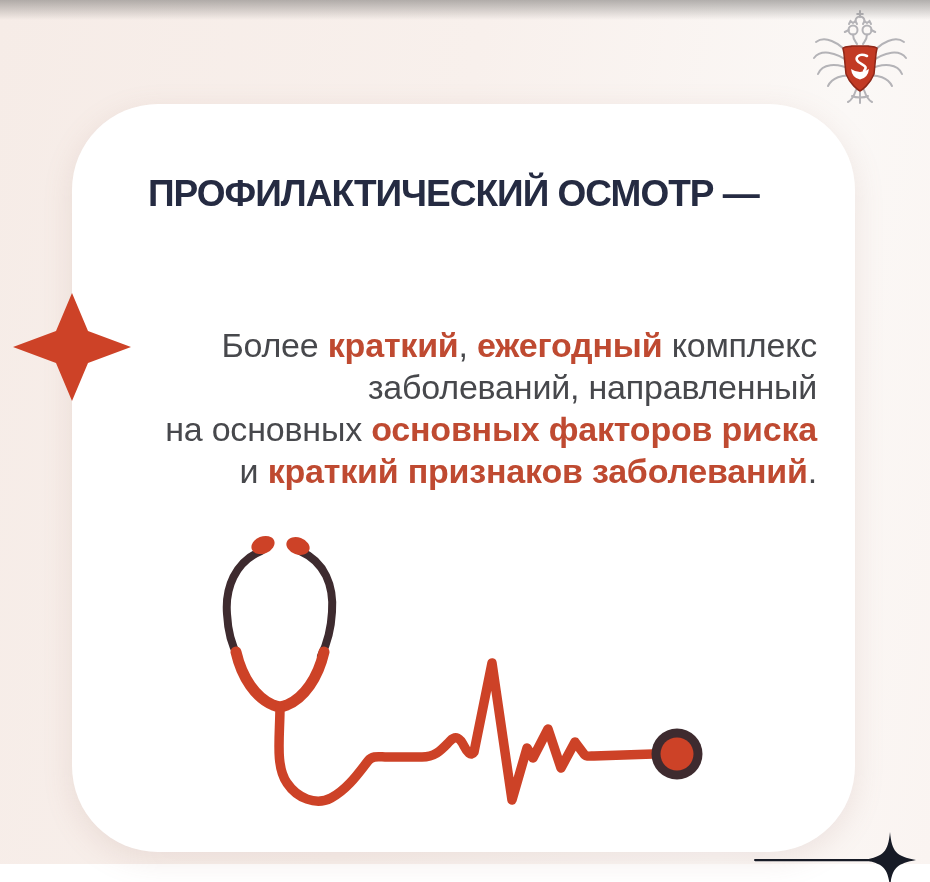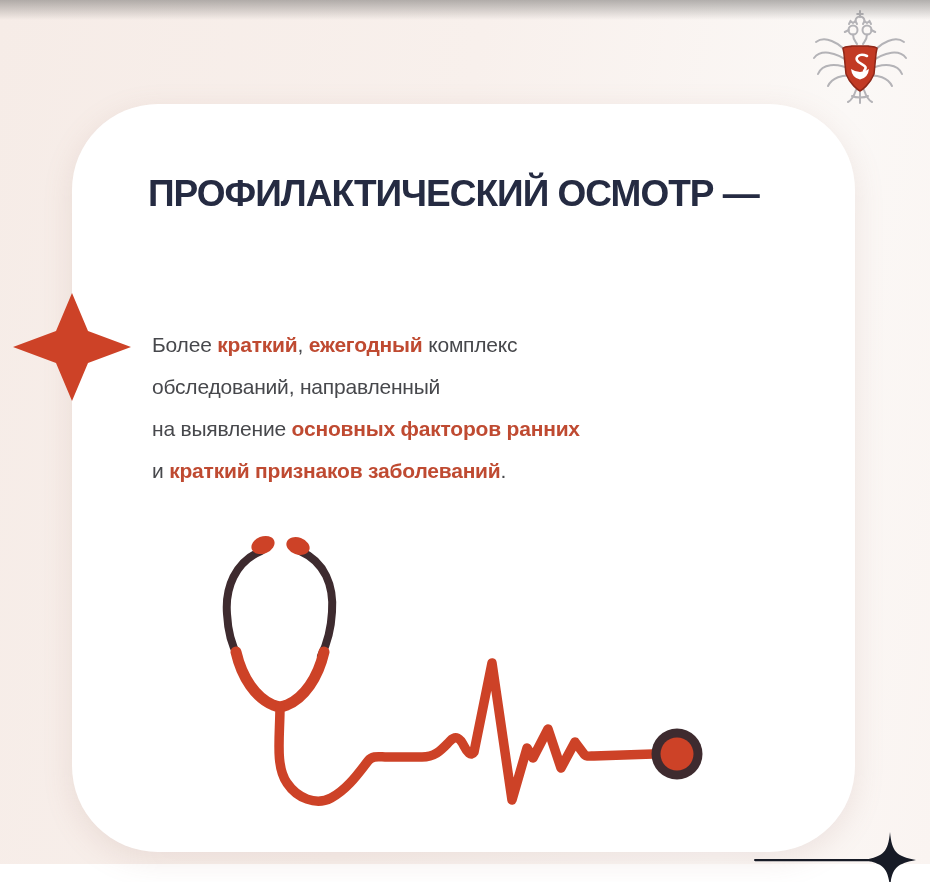--- a/index.html
+++ b/index.html
@@ -15,22 +15,22 @@
   .stage{position:absolute; inset:0; width:930px; height:864px;
     background:linear-gradient(100deg, var(--bg-left) 0%, #f8f0ec 45%, var(--bg-right) 80%, #faf4f1 100%);}
   .top-fade{position:absolute; left:0; top:0; width:100%; height:20px;
     background:linear-gradient(rgba(118,116,114,.55), rgba(118,116,114,0));}
   .card{position:absolute; left:72px; top:104px; width:783px; height:748px;
     background:var(--card); border-radius:86px;
     box-shadow:0 8px 30px rgba(166,124,112,.16);}
   .title{position:absolute; left:148px; top:166px; width:660px;
     font-size:37px; line-height:56px; font-weight:700; letter-spacing:-1px;
     color:var(--navy);}
-  .body-text{position:absolute; left:152px; top:324px; width:680px;
-    font-size:21px; line-height:42px; color:var(--gray); letter-spacing:-0.2px;}
+  .body-text{position:absolute; left:137px; top:324px; width:680px;
+    font-size:34px; line-height:42px; color:var(--gray); letter-spacing:-0.2px;text-align:right;}
   .body-text .em{font-weight:700; color:var(--text-red);}
   .abs{position:absolute;}
   svg{display:block;}
   .g-stroke{stroke:var(--emblem-gray); fill:none; stroke-width:2; stroke-linecap:round;}
 </style>
 </head>
 <body>
 
 <div class="stage">
 
@@ -75,22 +75,22 @@
   <svg class="abs" style="left:13px; top:293px;" width="118" height="108" viewBox="0 0 118 108">
     <polygon points="59,0 75,38 118,54 75,70 59,108 43,70 0,54 43,38" style="fill:var(--accent);"></polygon>
   </svg>
 
   <div class="title">
     <div>ПРОФИЛАКТИЧЕСКИЙ ОСМОТР —</div>
   </div>
 
   <div class="body-text">
       <div><span>Более </span><span class="em">краткий</span><span>, </span><span class="em">ежегодный</span><span> комплекс</span></div>
-      <div><span>обследований, направленный</span></div>
-      <div><span>на выявление </span><span class="em">основных факторов ранних</span></div>
+      <div><span>заболеваний, направленный</span></div>
+      <div><span>на основных </span><span class="em">основных факторов риска</span></div>
       <div><span>и </span><span class="em">краткий признаков заболеваний</span><span>.</span></div>
     </div>
 
   <svg class="abs" style="left:180px; top:510px;" width="560" height="335" viewBox="0 0 560 335">
     <g fill="none" stroke-linecap="round" stroke-linejoin="round">
 
       <path d="M81,41 C55,52 45,78 47,104 C48,122 52,136 58,146" style="stroke:var(--maroon); stroke-width:8;"></path>
       <path d="M120,41 C145,52 154,76 152,102 C151,120 147,134 141,146" style="stroke:var(--maroon); stroke-width:8;"></path>
 
       <path d="M56,142 C62,168 76,188 93,195 C97,197 103,197 107,195 C124,188 138,168 144,142" style="stroke:var(--accent); stroke-width:11;"></path>

